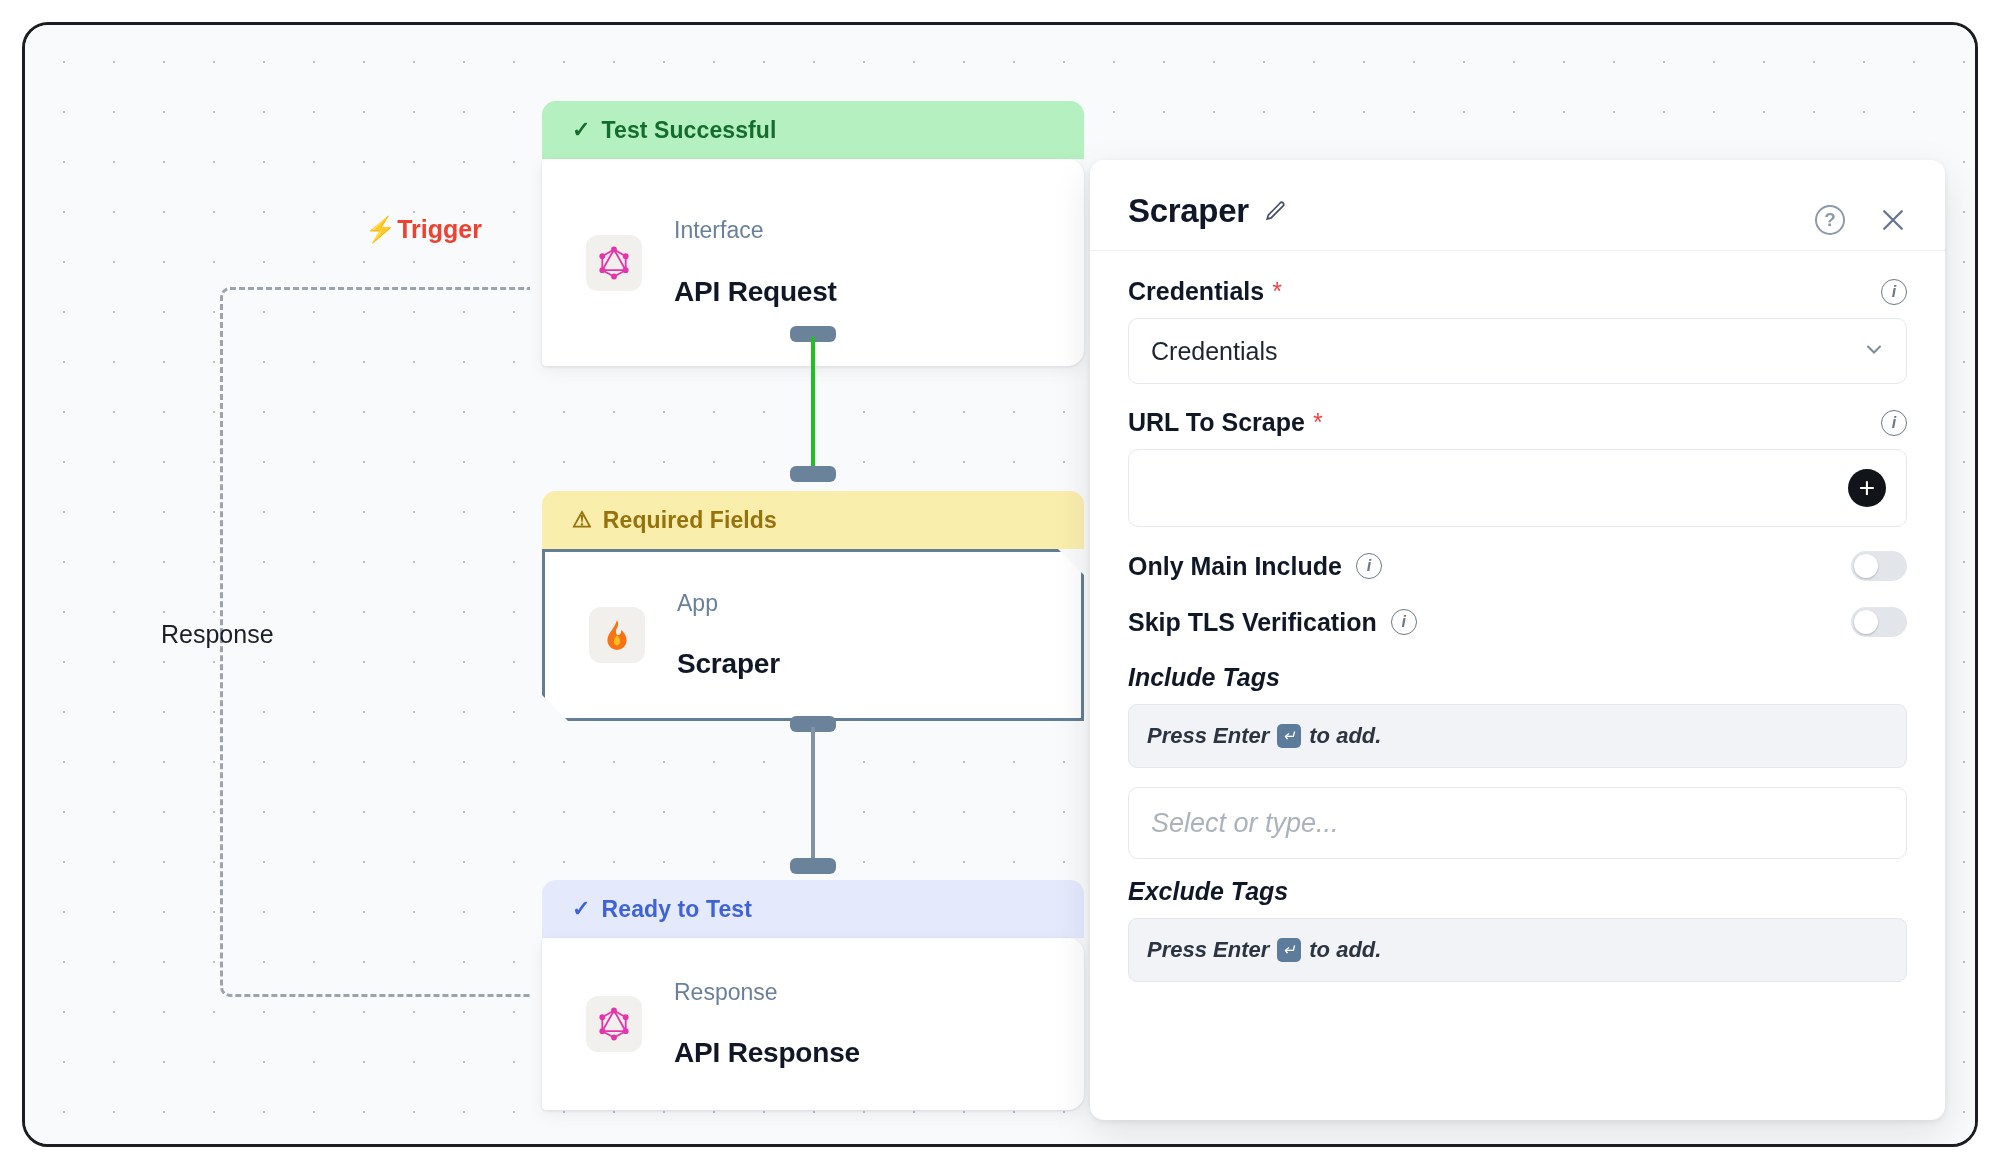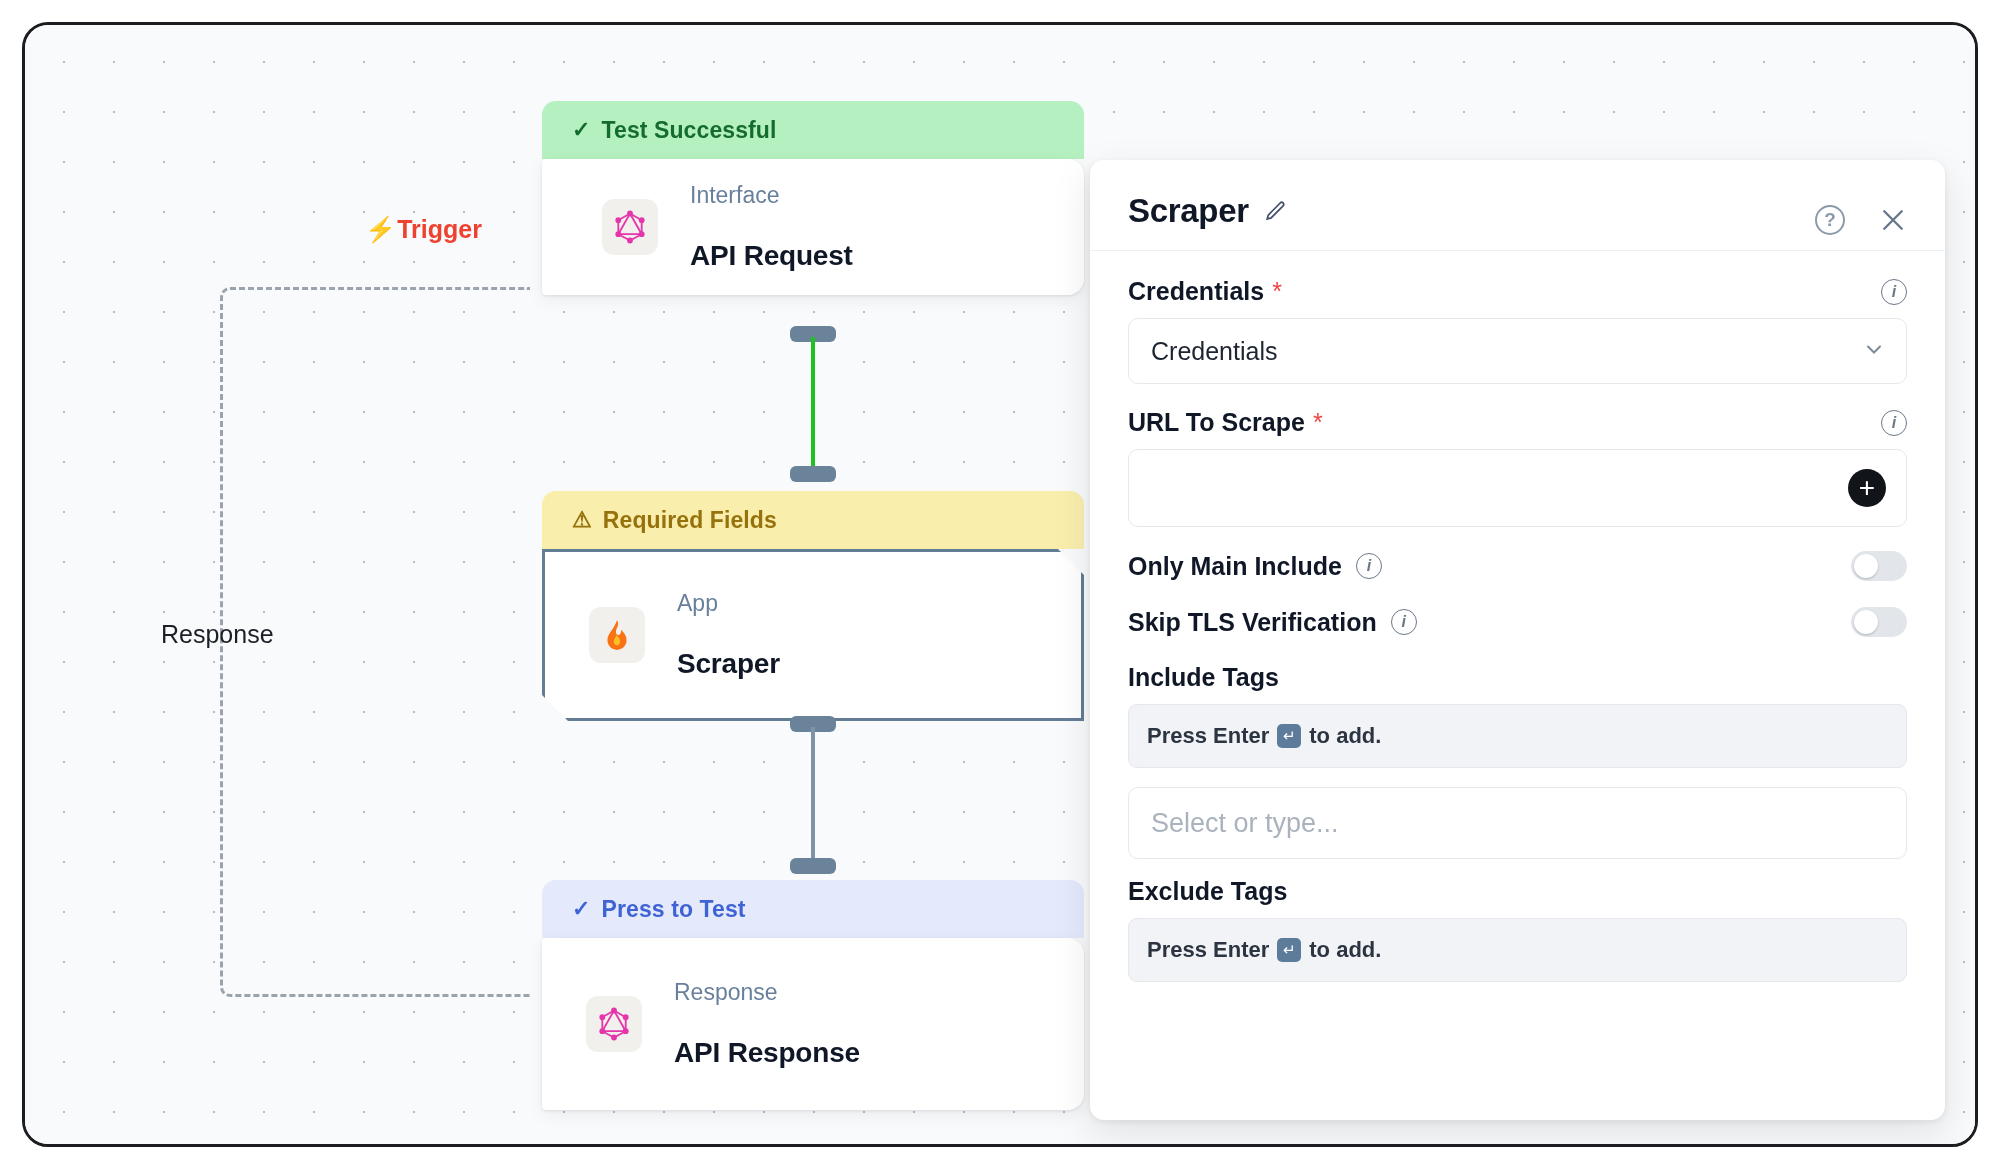--- a/index.html
+++ b/index.html
@@ -261,21 +261,21 @@
     color: #ffffff;
     border-radius: 5px;
     font-size: 15px; font-weight: normal;
   }
   .tag-input {
     height: 72px; padding: 0 22px;
     margin-top: 19px;
   }
   .tag-placeholder { font-size: 27px; color: #aab2bd; }
 
-  .field-tight { margin-bottom: 18px; }
+  .field-tight { margin-bottom: 18px; font-style: italic; }
 </style>
 </head>
 <body>
 
 <div id="window-frame">
   <div id="canvas"></div>
 
   <div id="flow">
 
     <div id="loop-path"></div>
@@ -287,21 +287,21 @@
 
     <div class="side-label response" style="left:136px; top:595px;">
       <span>Response</span>
     </div>
 
     <div class="node" style="left:517px; top:76px; width:542px; height:230px;">
       <div class="status-badge success">
         <span class="tick">✓</span>
         <span>Test Successful</span>
       </div>
-      <div class="card" style="left:0; top:58px; height:136px;padding-left:16px;">
+      <div class="card" style="left:0; top:58px; height:207px;">
         <div class="card-icon">
           <svg width="36" height="36" viewBox="0 0 40 40">
             <g stroke="#e535ab" stroke-width="2" fill="none">
               <path d="M20 5 L33 28 L7 28 Z"></path>
               <path d="M20 5 L33 12.5 L33 28 L20 35 L7 28 L7 12.5 Z"></path>
             </g>
             <g fill="#e535ab">
               <circle cx="20" cy="5" r="3.2"></circle>
               <circle cx="33" cy="12.5" r="3.2"></circle>
               <circle cx="33" cy="28" r="3.2"></circle>
@@ -341,21 +341,21 @@
       </div>
     </div>
 
     <div class="handle" style="left:765px; top:691px;"></div>
     <div class="wire grey" style="left:786px; top:702px; height:136px;"></div>
     <div class="handle" style="left:765px; top:833px;"></div>
 
     <div class="node" style="left:517px; top:855px; width:542px; height:230px;">
       <div class="status-badge ready">
         <span class="tick">✓</span>
-        <span>Press to Test</span>
+        <span>Ready to Test</span>
       </div>
       <div class="card" style="left:0; top:58px; height:172px;">
         <div class="card-icon">
           <svg width="36" height="36" viewBox="0 0 40 40">
             <g stroke="#e535ab" stroke-width="2" fill="none">
               <path d="M20 5 L33 28 L7 28 Z"></path>
               <path d="M20 5 L33 12.5 L33 28 L20 35 L7 28 L7 12.5 Z"></path>
             </g>
             <g fill="#e535ab">
               <circle cx="20" cy="5" r="3.2"></circle>

